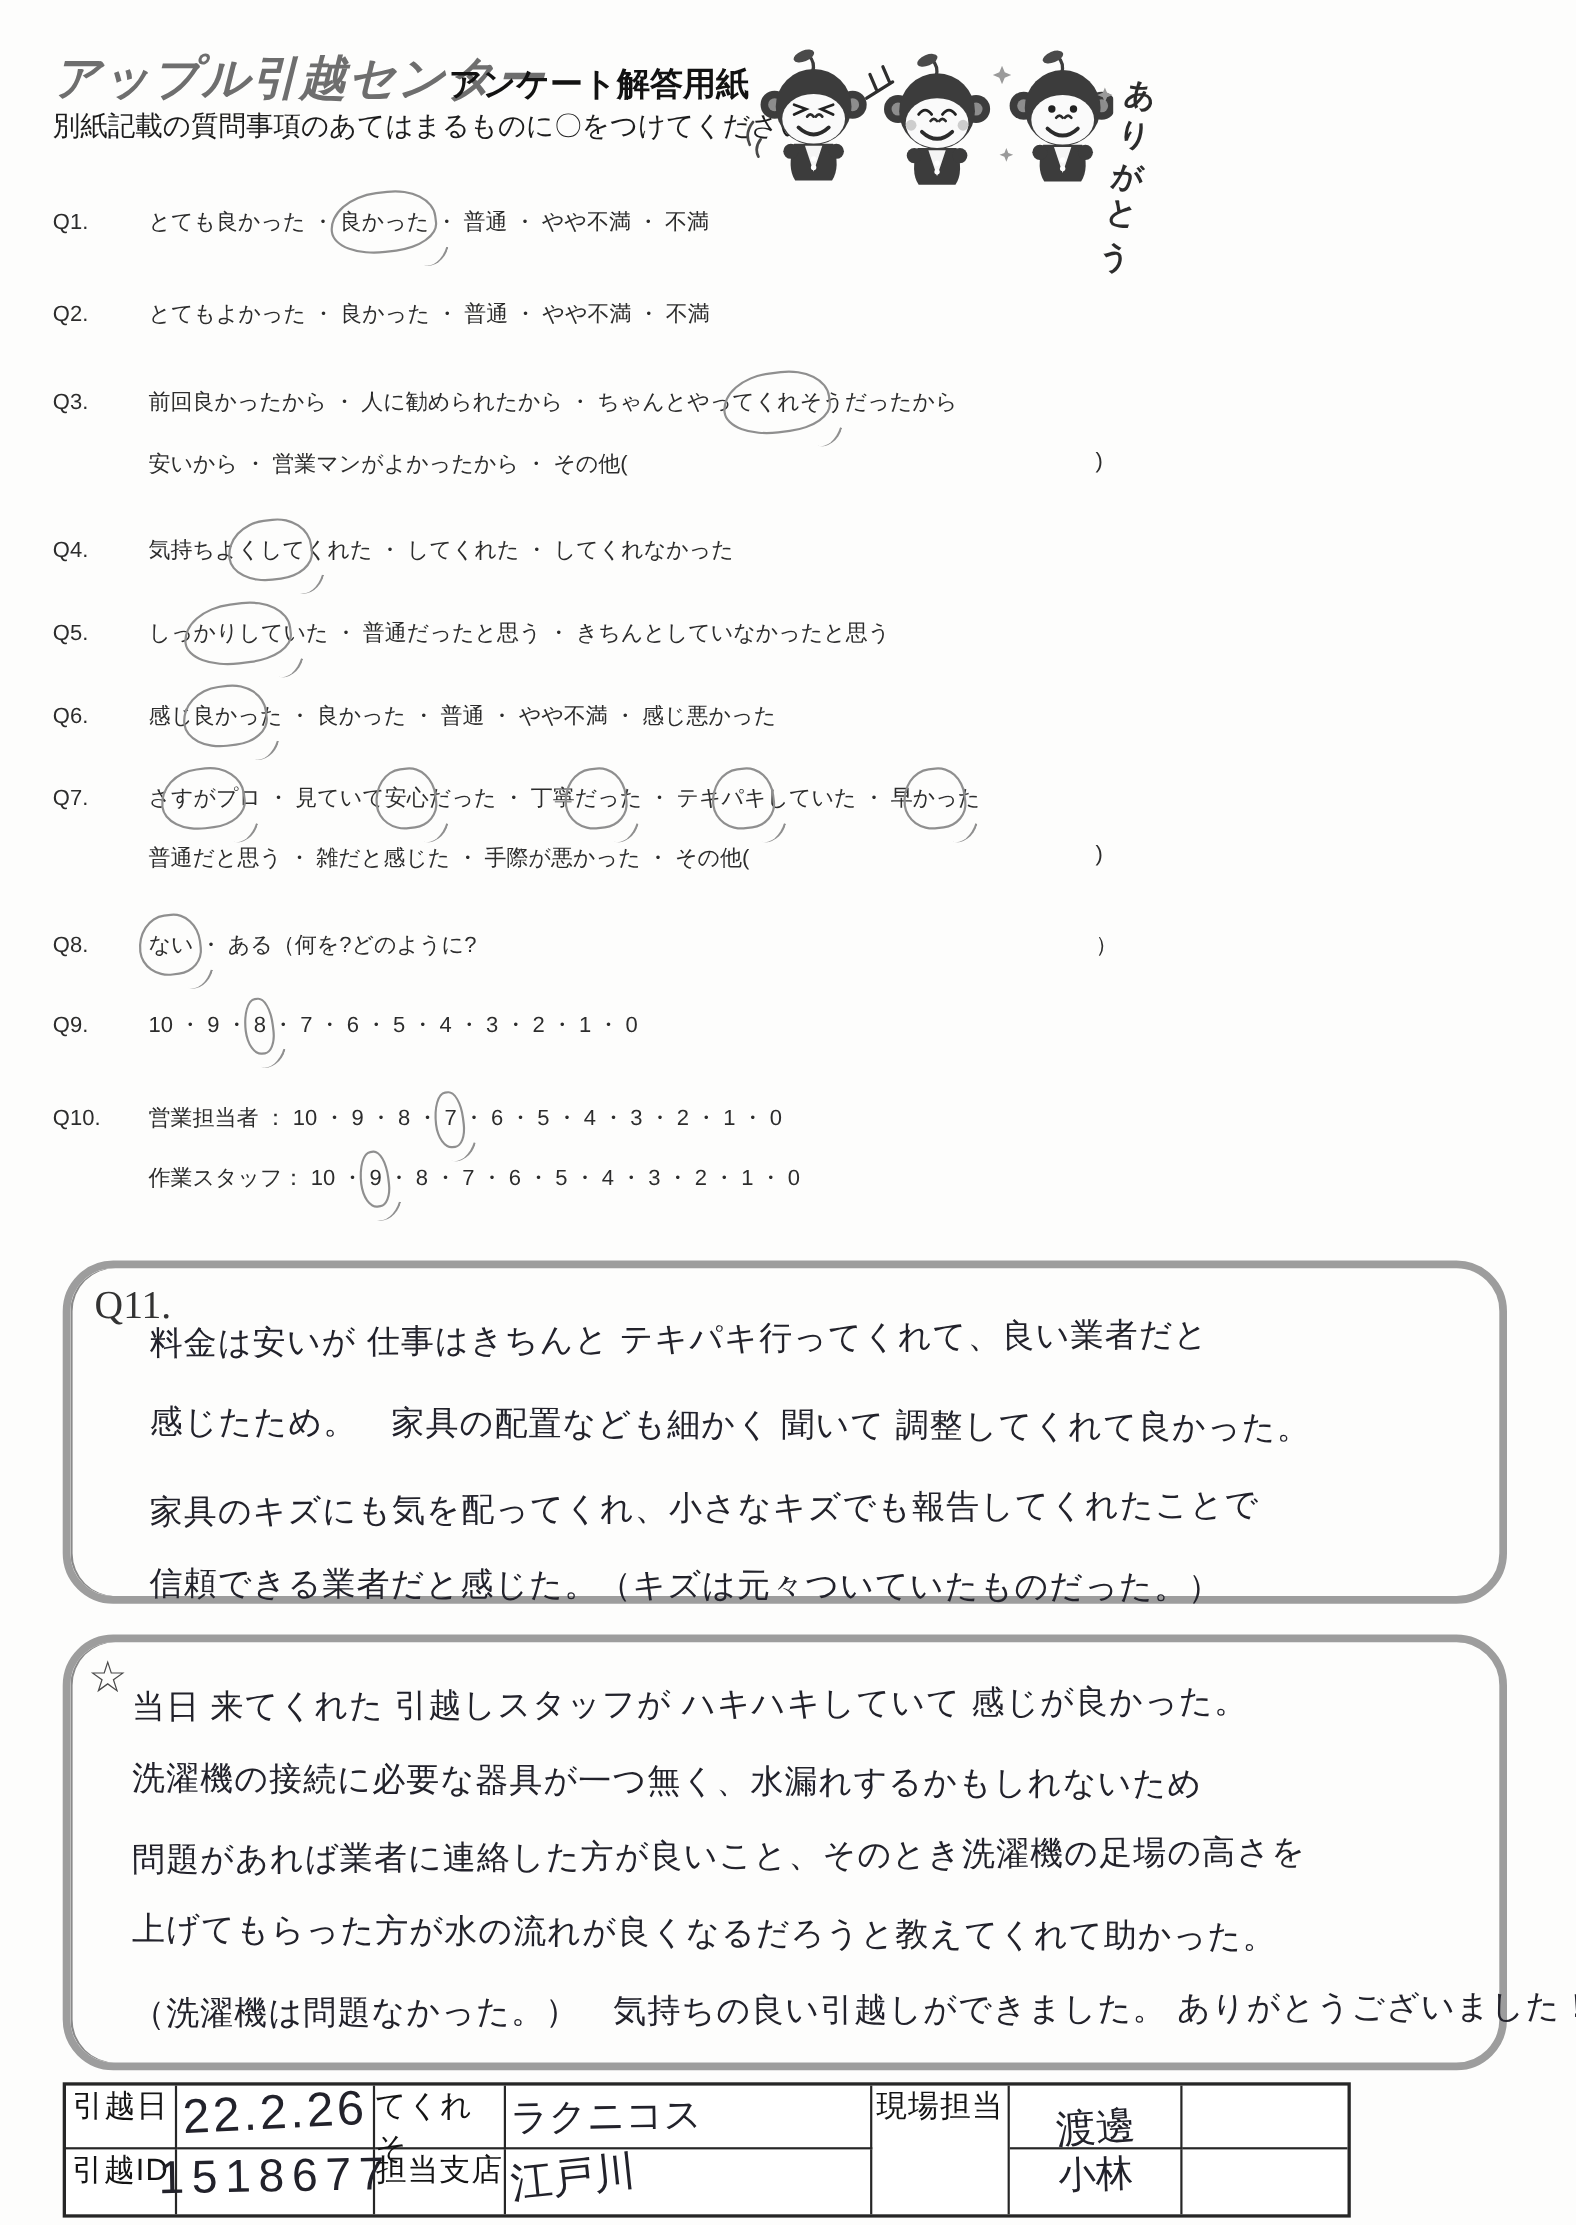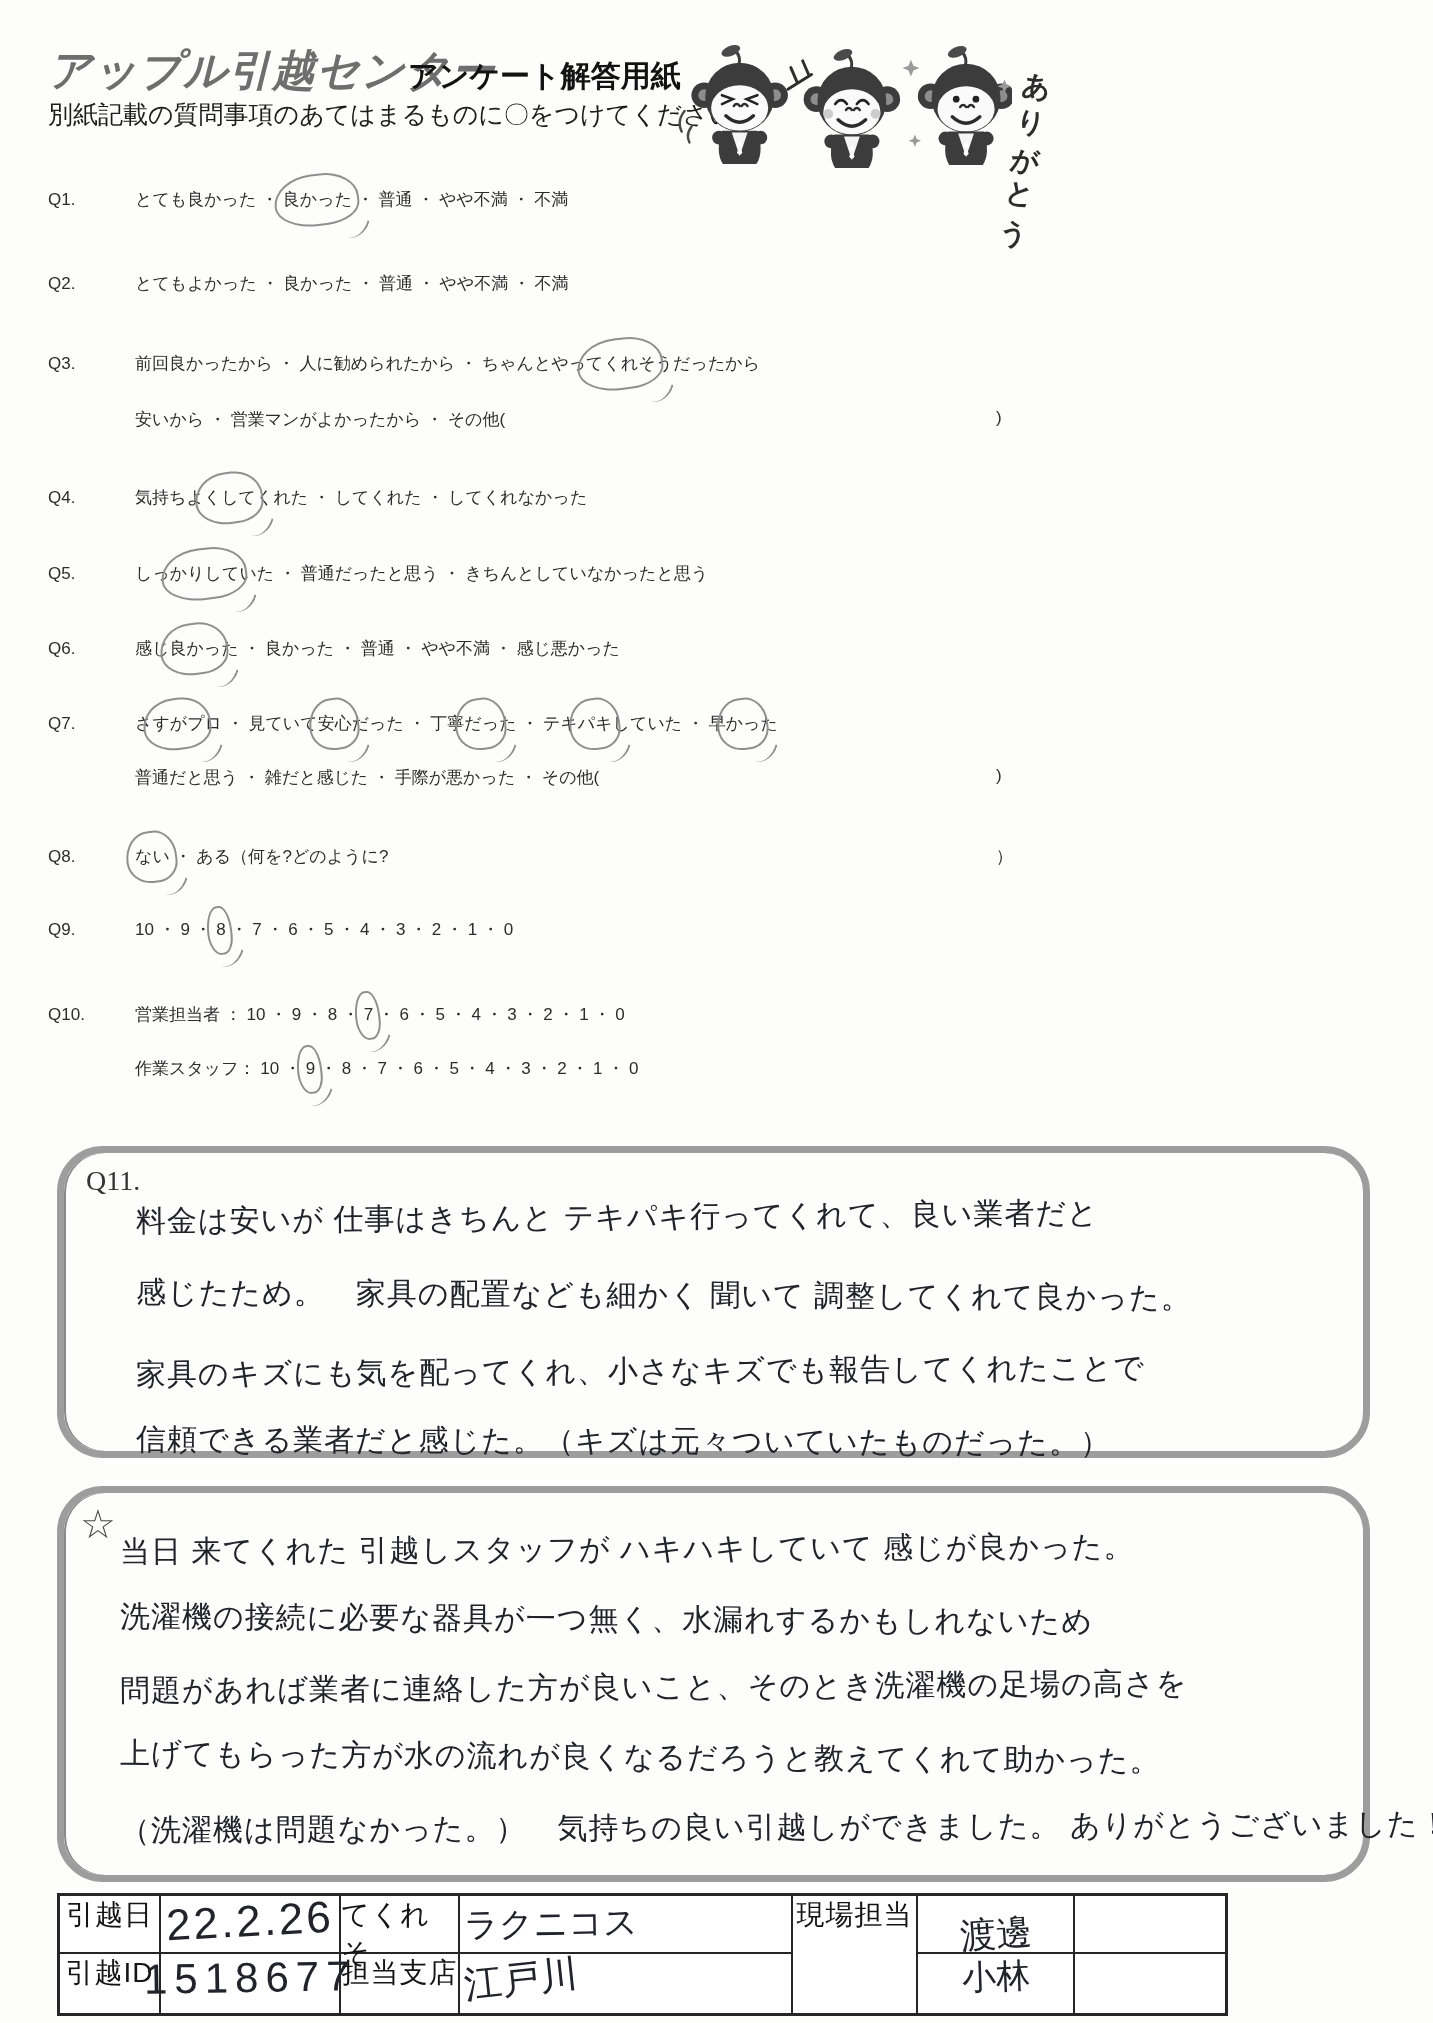--- a/index.html
+++ b/index.html
@@ -24,21 +24,21 @@
   #mascots{position:absolute;left:676px;top:44px;}
   #thanks{
     position:absolute;left:1008px;top:52px;
     writing-mode:vertical-rl;text-orientation:upright;
     font-size:28px;font-weight:bold;color:#2c2c2c;letter-spacing:5px;
     transform:rotate(9deg);
   }
   
   .qline{
     position:absolute;left:48px;width:1060px;
-    font-size:17px;color:#2c2c2c;font-weight:500;white-space:pre;
+    font-size:20px;color:#2c2c2c;font-weight:500;white-space:pre;
   }
   .qnum{display:inline-block;width:87px;}
   .opts{white-space:pre;}
   .opt{display:inline;}
   .circled{position:relative;display:inline-block;}
   .circled::after{
     content:"";position:absolute;left:-9px;right:-7px;top:-14px;bottom:-15px;
     border:2.5px solid #8f8f8f;
     border-radius:52% 48% 46% 54% / 62% 56% 44% 50%;
     transform:rotate(-7deg);pointer-events:none;
@@ -56,21 +56,21 @@
   .comment-box{
     position:absolute;left:57px;width:1313px;box-sizing:border-box;
     border:7px solid #9d9d9d;border-radius:46px;
     box-shadow:inset 2px 0 0 #8a8a8a;
   }
   #q11-box{top:1146px;height:312px;}
   #star-box{top:1486px;height:396px;}
   .box-label{
     position:absolute;left:22px;top:12px;
     font-family:"Liberation Serif","DejaVu Serif",serif;
-    font-size:28px;color:#333;
+    font-size:36px;color:#333;
   }
   #star-box .box-label{left:16px;top:8px;font-size:40px;color:#4a4a4a;}
   .hand{color:#22222b;}
   .hline{
     position:absolute;font-size:30px;letter-spacing:1px;white-space:pre;
   }
   #q11-box .hline{left:72px;}
   #star-box .hline{left:56px;}
   .h0{top:44px;transform:rotate(-0.5deg);}
   .h1{top:122px;transform:rotate(0.3deg);}

